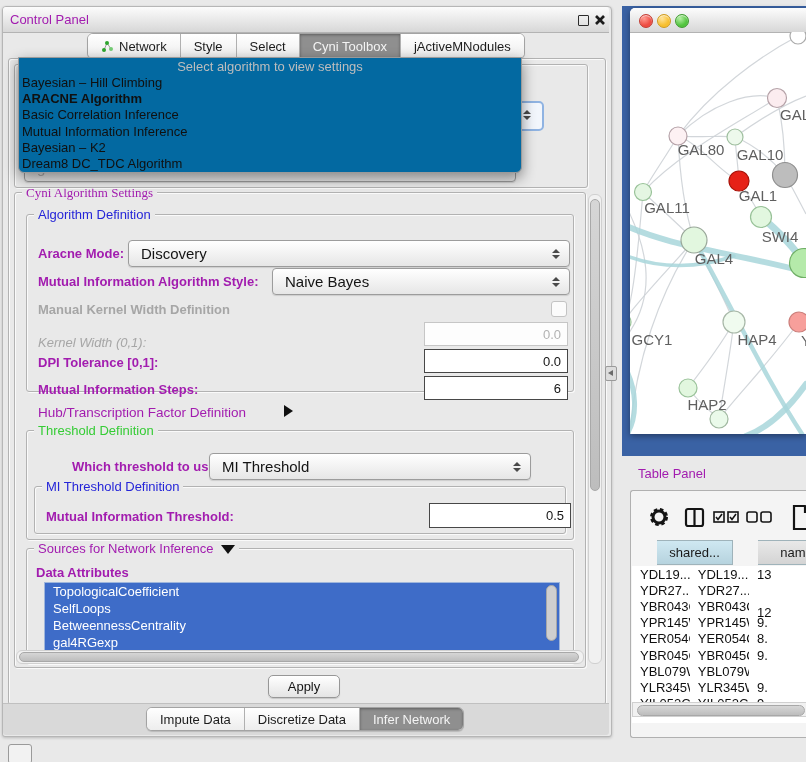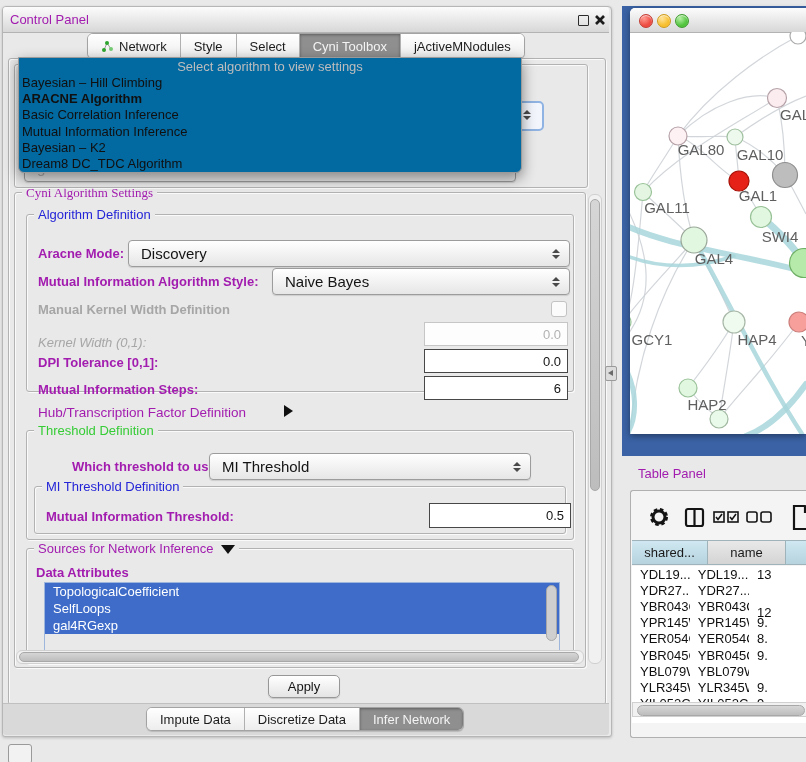--- a/index.html
+++ b/index.html
@@ -34,21 +34,21 @@
   #algo-popup{background:#0369a1;border:1px solid #9a9a9a;border-radius:0 0 6px 6px;box-shadow:0 5px 14px rgba(0,0,0,.45);z-index:30;}
   .popup-item{font-size:13px;color:#101010;height:16.2px;line-height:16.2px;padding-left:3px;white-space:nowrap;}
   
   .attr-item{height:17px;line-height:17px;background:#3e6cc8;color:#fff;font-size:13px;padding-left:8px;white-space:nowrap;}
   
   .sb-track{background:#f1f1f1;border:1px solid #d0d0d0;border-radius:6px;}
   .sb-thumb{background:linear-gradient(#d6d6d6,#bdbdbd);border:1px solid #a8a8a8;border-radius:6px;}
   
   .pushbtn{background:linear-gradient(#ffffff,#e4e4e4);border:1px solid #979797;border-radius:5px;font-size:13px;color:#141414;display:flex;align-items:center;justify-content:center;box-shadow:0 1px 1px rgba(0,0,0,.15);}
   
-  .th-cell{height:25px;border-right:1px solid #9fb3ba;border-bottom:1px solid #9fb3ba;border-top:1px solid #9fb3ba;font-size:13px;color:#1a1a1a;display:flex;align-items:center;justify-content:center;box-sizing:border-box;overflow:hidden;}
+  .th-cell{height:25px;border-right:1px solid #9fb3ba;border-bottom:1px solid #9fb3ba;border-top:1px solid #9fb3ba;font-size:13px;color:#1a1a1a;display:flex;align-items:center;justify-content:center;box-sizing:border-box;overflow:hidden;margin-left:25px;}
   .t-row{height:16.2px;display:flex;align-items:center;background:#fff;}
   .t-cell{font-size:13px;color:#101010;white-space:nowrap;overflow:hidden;}
   
   .tl{width:12px;height:12px;border-radius:50%;box-shadow:inset 0 1px 1px rgba(255,255,255,.7);}
   svg{display:block;}
 </style>
 </head>
 <body>
 
 <div id="root">
@@ -179,20 +179,21 @@
 
     <div class="abs grp" style="left:26px;top:548px;width:546px;height:114px;"></div>
     <span class="grp-label txt" style="left:34px;top:541px;">
       <span>Sources for Network Inference</span>
       <span style="display:inline-block;width:0;height:0;border-left:7px solid transparent;border-right:7px solid transparent;border-top:9px solid #101010;margin-left:4px;vertical-align:middle;"></span>
     </span>
     <div class="abs txt bold" style="left:36px;top:565px;">Data Attributes</div>
     <div class="abs" id="attr-list" style="left:44px;top:582px;width:514px;height:68px;overflow:hidden;border:1px solid #9fb6dc;">
         <div class="attr-item">TopologicalCoefficient</div>
         <div class="attr-item">SelfLoops</div>
+        <div class="attr-item">BetweennessCentrality</div>
         <div class="attr-item">gal4RGexp</div>
       </div>
     <div class="abs sb-thumb" style="left:546px;top:585px;width:9px;height:54px;background:#cfcfcf;"></div>
     <div class="abs sb-track" style="left:16px;top:650px;width:566px;height:12px;">
       <div class="sb-thumb" style="position:absolute;left:2px;top:1px;width:558px;height:8px;"></div>
     </div>
 
     <div class="abs pushbtn" style="left:268px;top:675px;width:70px;height:21px;">Apply</div>
 
     <div class="abs" style="left:3px;top:703px;width:606px;height:31px;background:#d9d9d9;border-top:1px solid #c0c0c0;border-radius:0 0 3px 3px;"></div>

